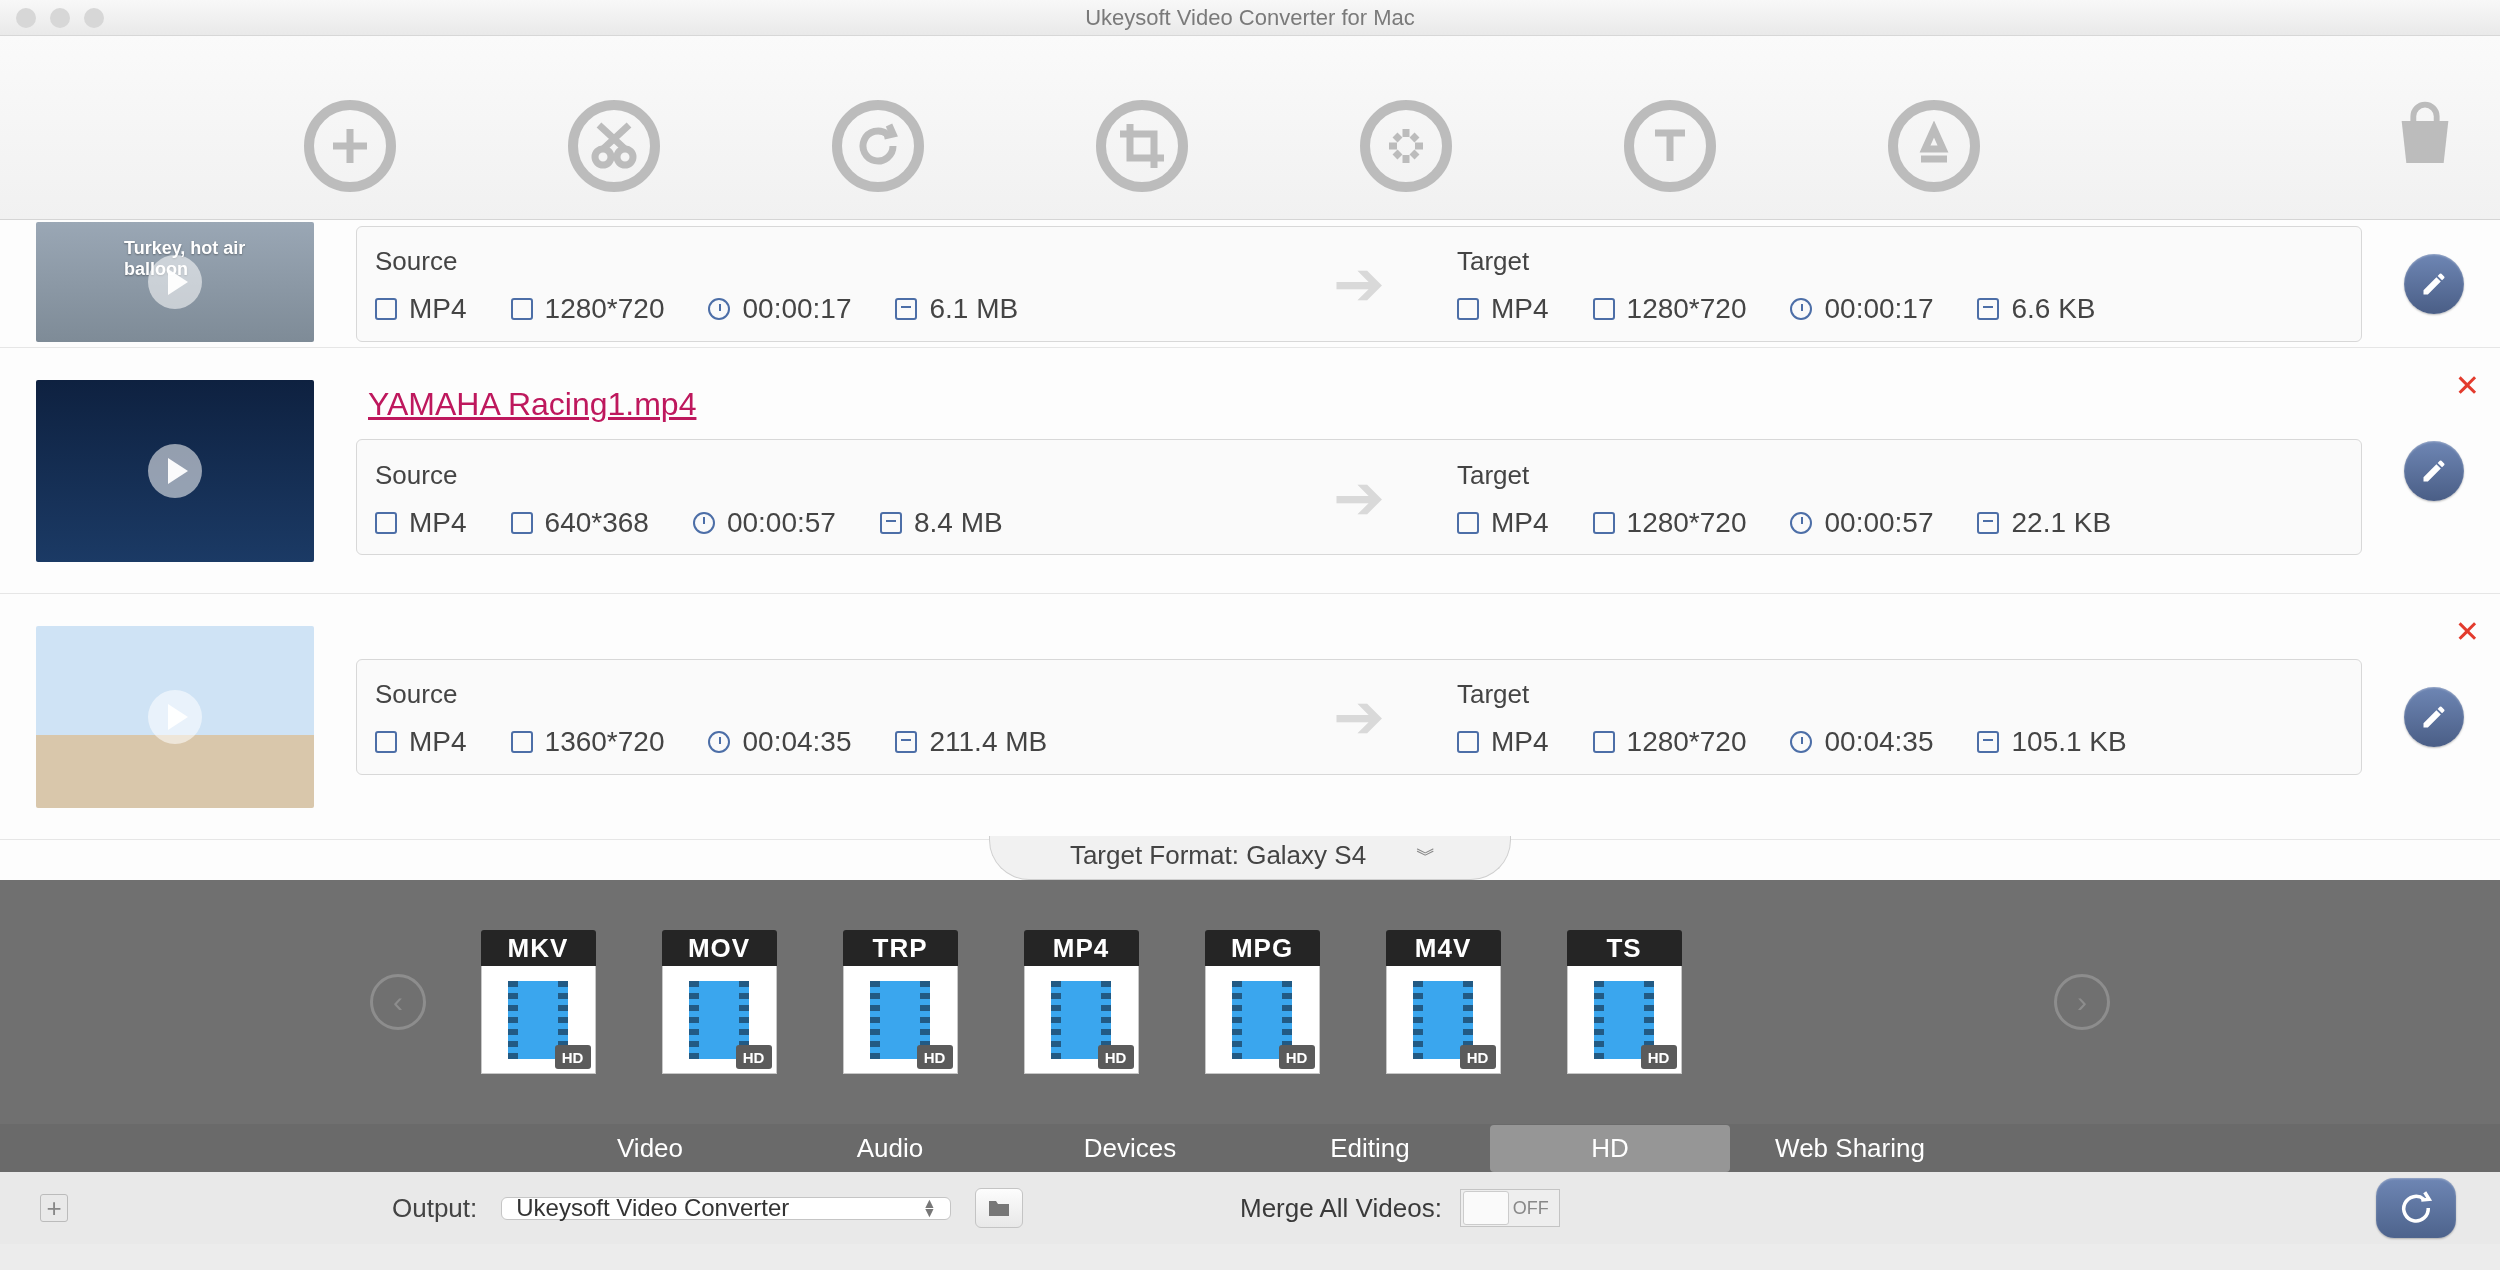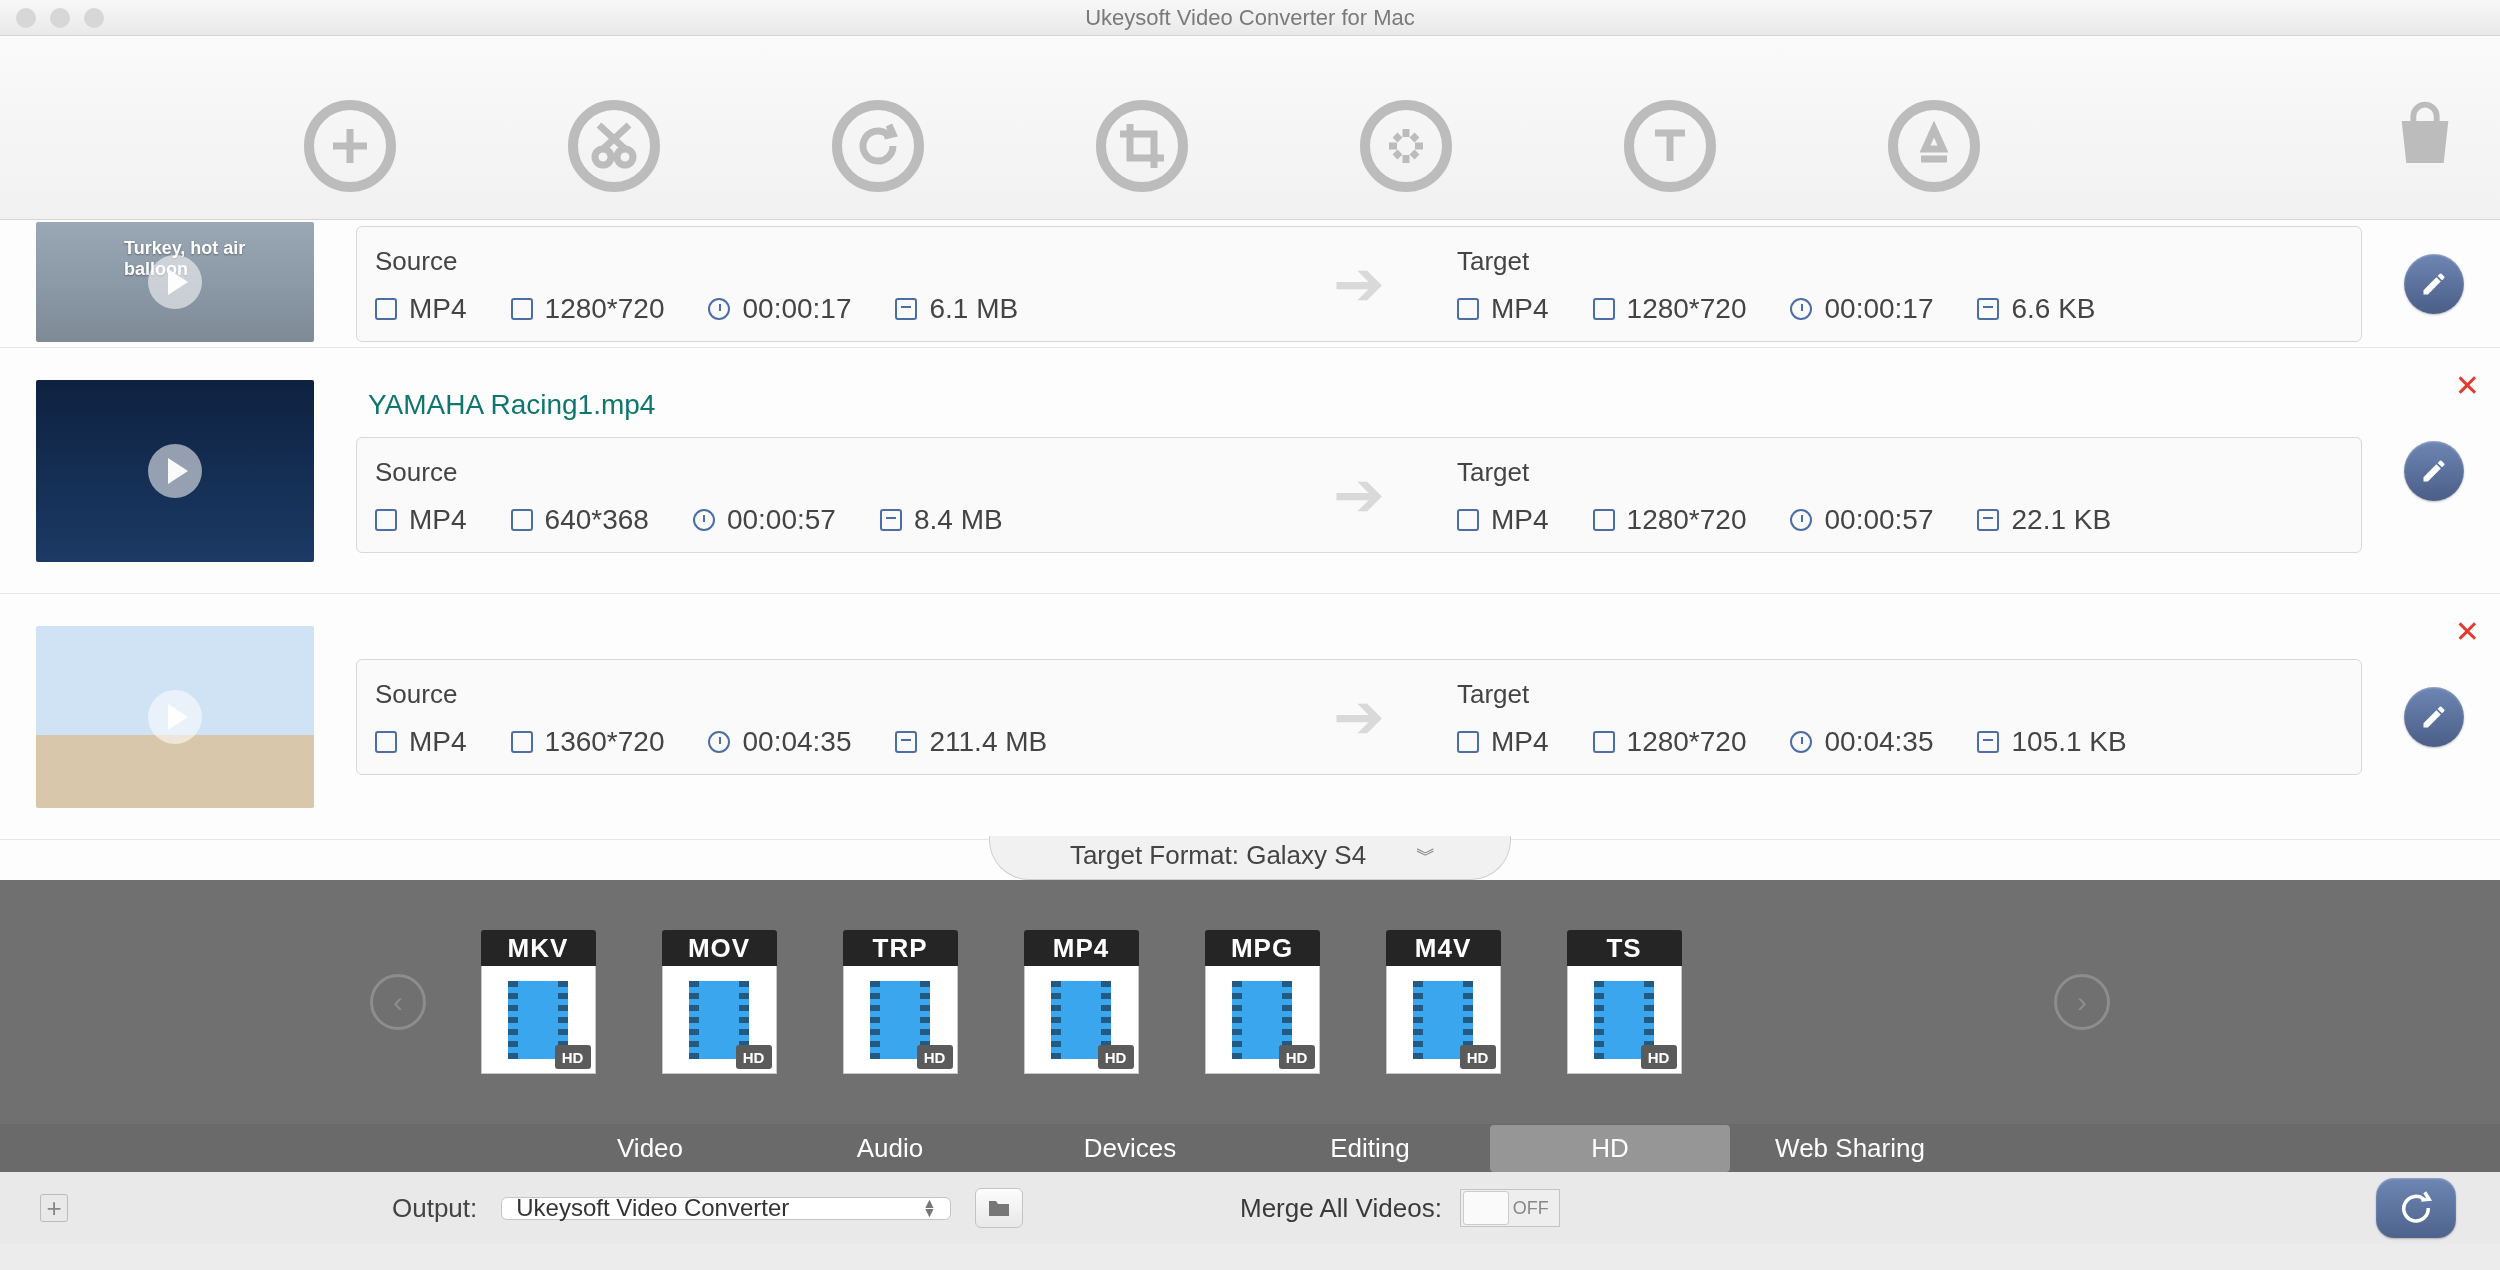--- a/index.html
+++ b/index.html
@@ -112,21 +112,21 @@
   }
   .play-overlay::after{
     content:""; width:0;height:0;
     border-left:20px solid rgba(255,255,255,.95);
     border-top:13px solid transparent;
     border-bottom:13px solid transparent;
     margin-left:5px;
   }
 
   .col-main { flex:1; display:flex; flex-direction:column; gap:16px;border-radius:6px; }
-  .filename { font-size:28px; color:#0f766e; padding-left:12px; }
+  .filename { font-size:32px; color:#be185d; padding-left:12px;text-decoration:underline; }
 
   .srctgt {
     height: 116px;
     background: var(--box-bg);
     border: 1px solid var(--box-border);
     border-radius: 6px;
     display:flex;
     align-items:center;
     position:relative;
   }

